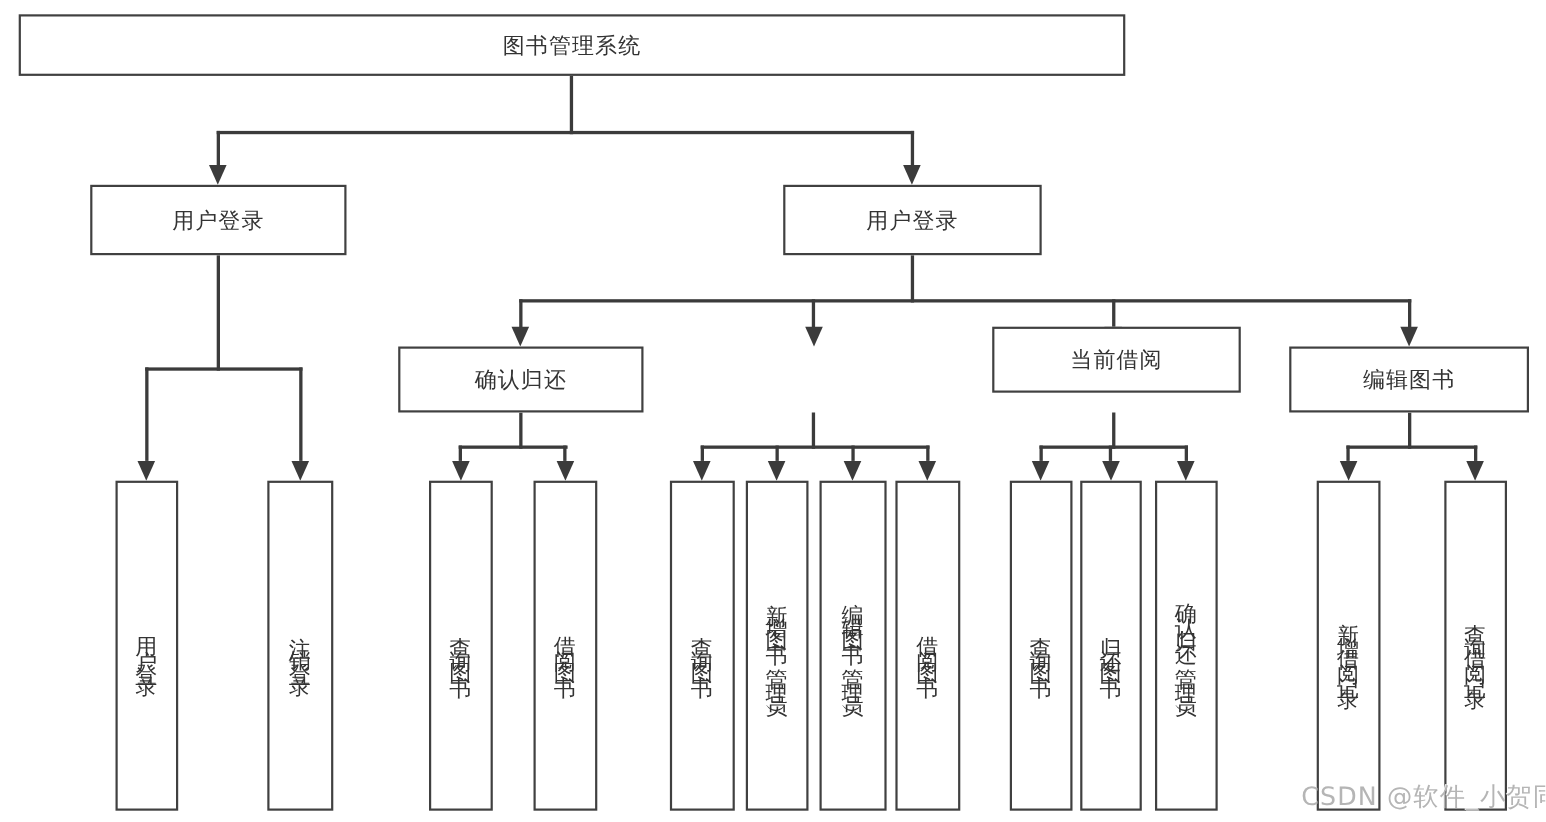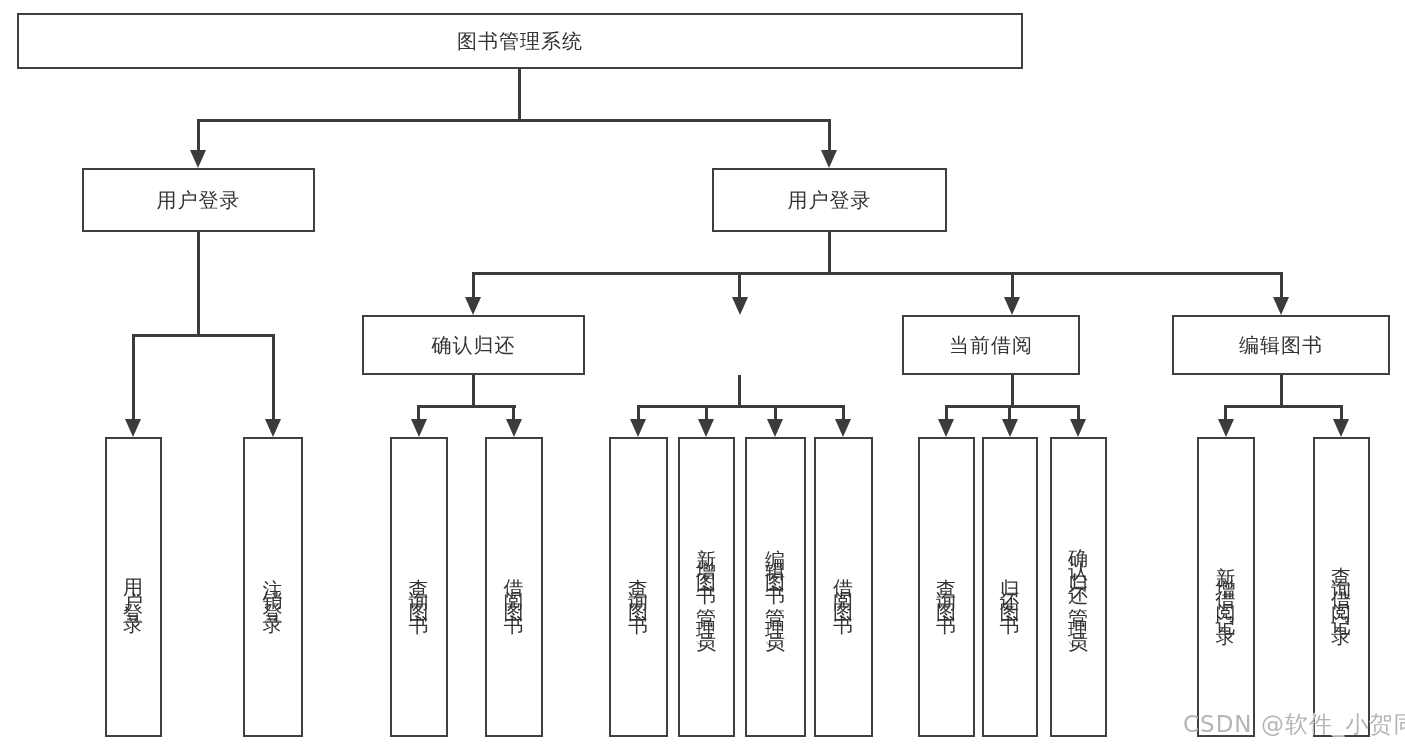--- a/index.html
+++ b/index.html
@@ -75,21 +75,21 @@
   <div class="vline" style="left:738px;top:272px;height:27px"></div>
   <div class="arrowhead" style="left:732px;top:297px"></div>
   <div class="vline" style="left:1011px;top:272px;height:27px"></div>
   <div class="arrowhead" style="left:1004px;top:297px"></div>
   <div class="vline" style="left:1280px;top:272px;height:27px"></div>
   <div class="arrowhead" style="left:1273px;top:297px"></div>
 
   <div class="box" style="left:362px;top:315px;width:223px;height:60px">
     <span class="htext">确认归还</span>
   </div>
-  <div class="box" style="left:902px;top:315px;width:178px;height:60px">
+  <div class="box" style="left:902px;top:297px;width:226px;height:60px">
     <span class="htext">当前借阅</span>
   </div>
   <div class="box" style="left:1172px;top:315px;width:218px;height:60px">
     <span class="htext">编辑图书</span>
   </div>
 
   <div class="vline" style="left:472px;top:375px;height:33px"></div>
   <div class="hline" style="left:417px;top:405px;width:99px"></div>
   <div class="vline" style="left:417px;top:405px;height:14px"></div>
   <div class="arrowhead" style="left:411px;top:419px"></div>

